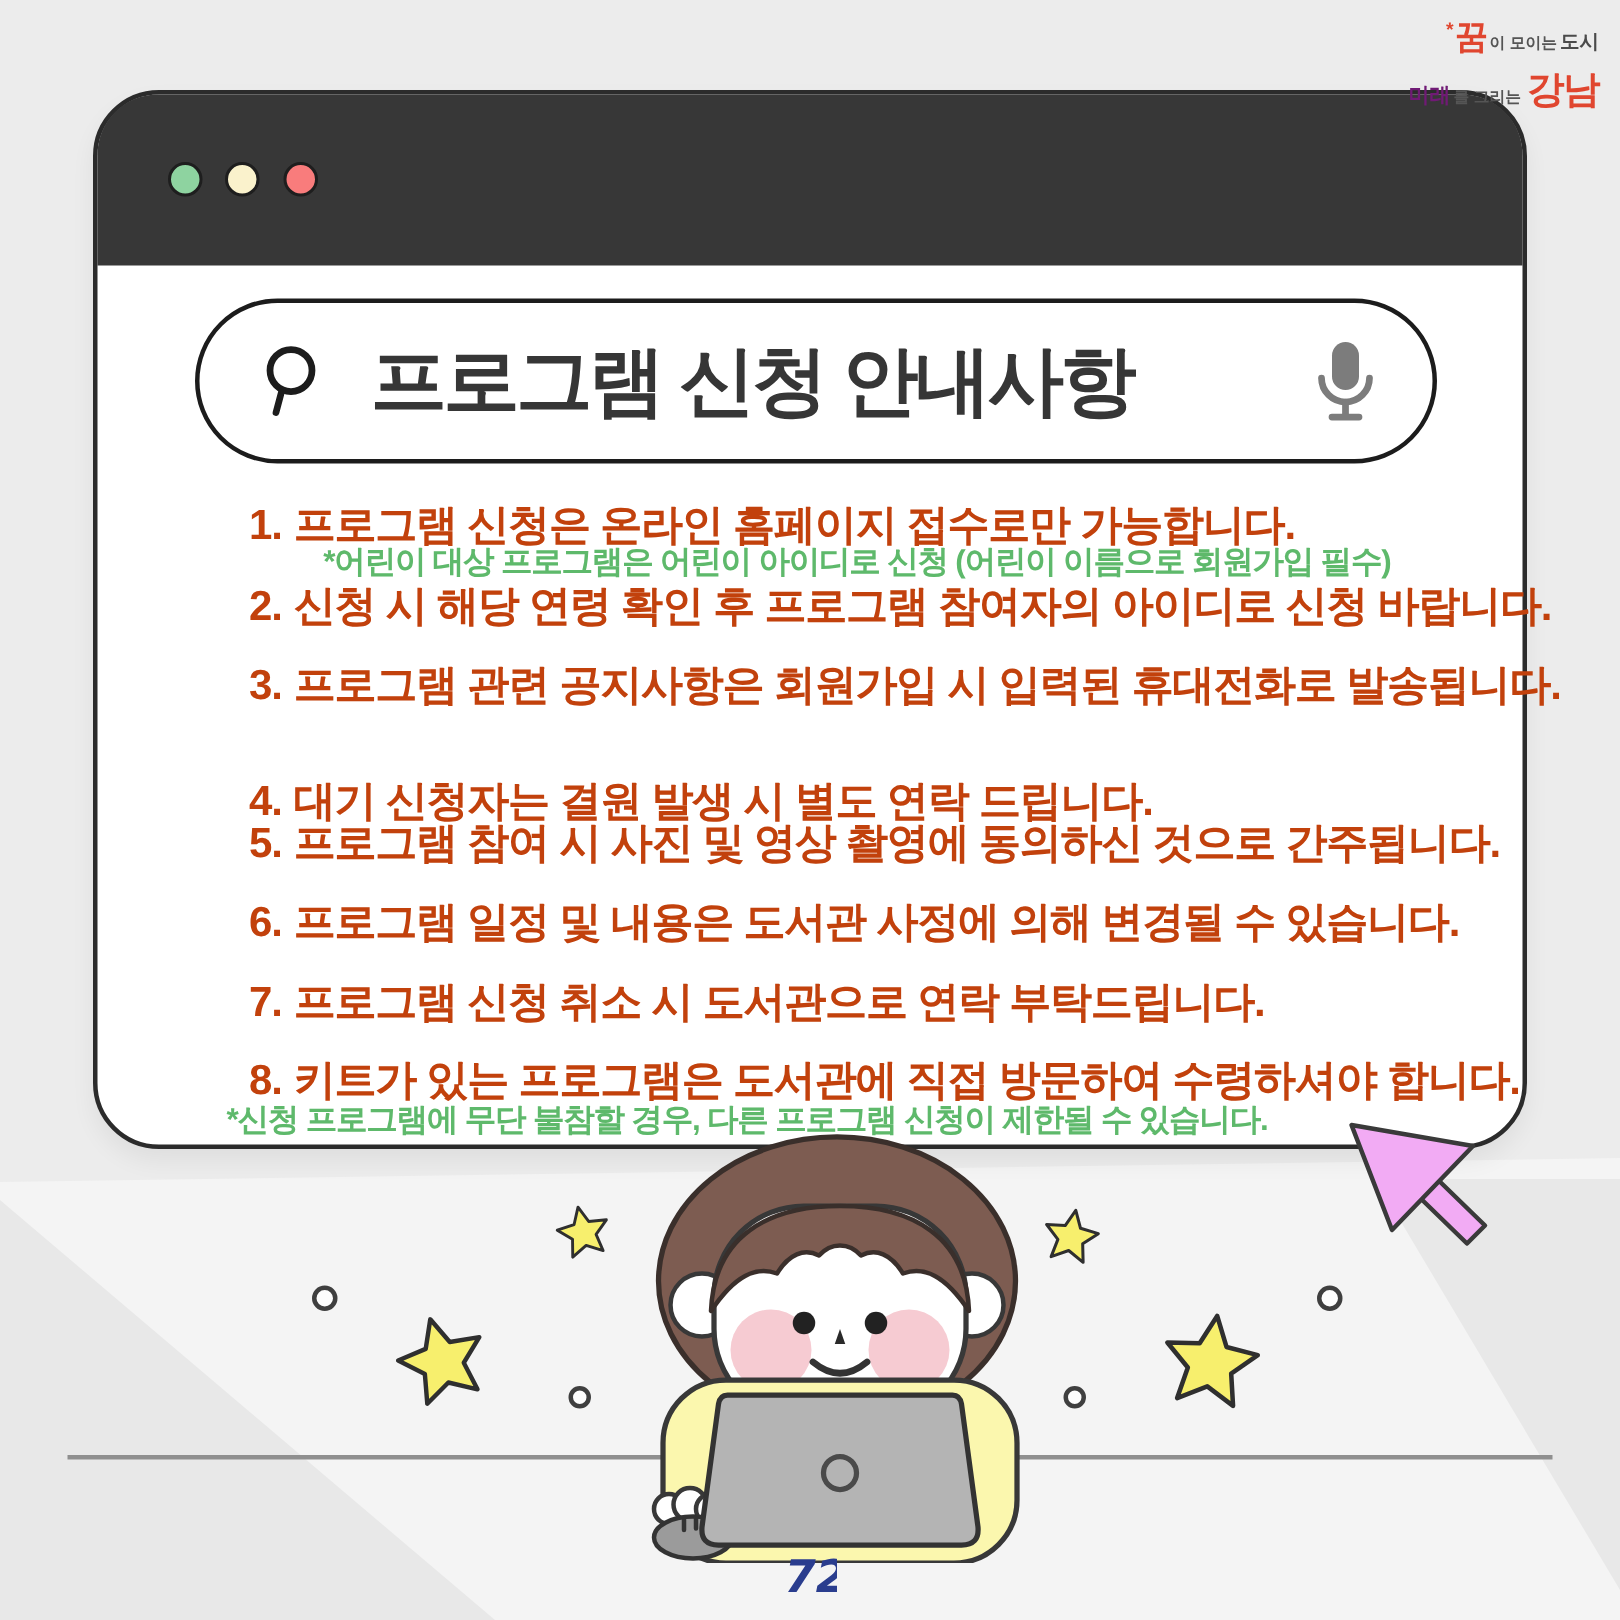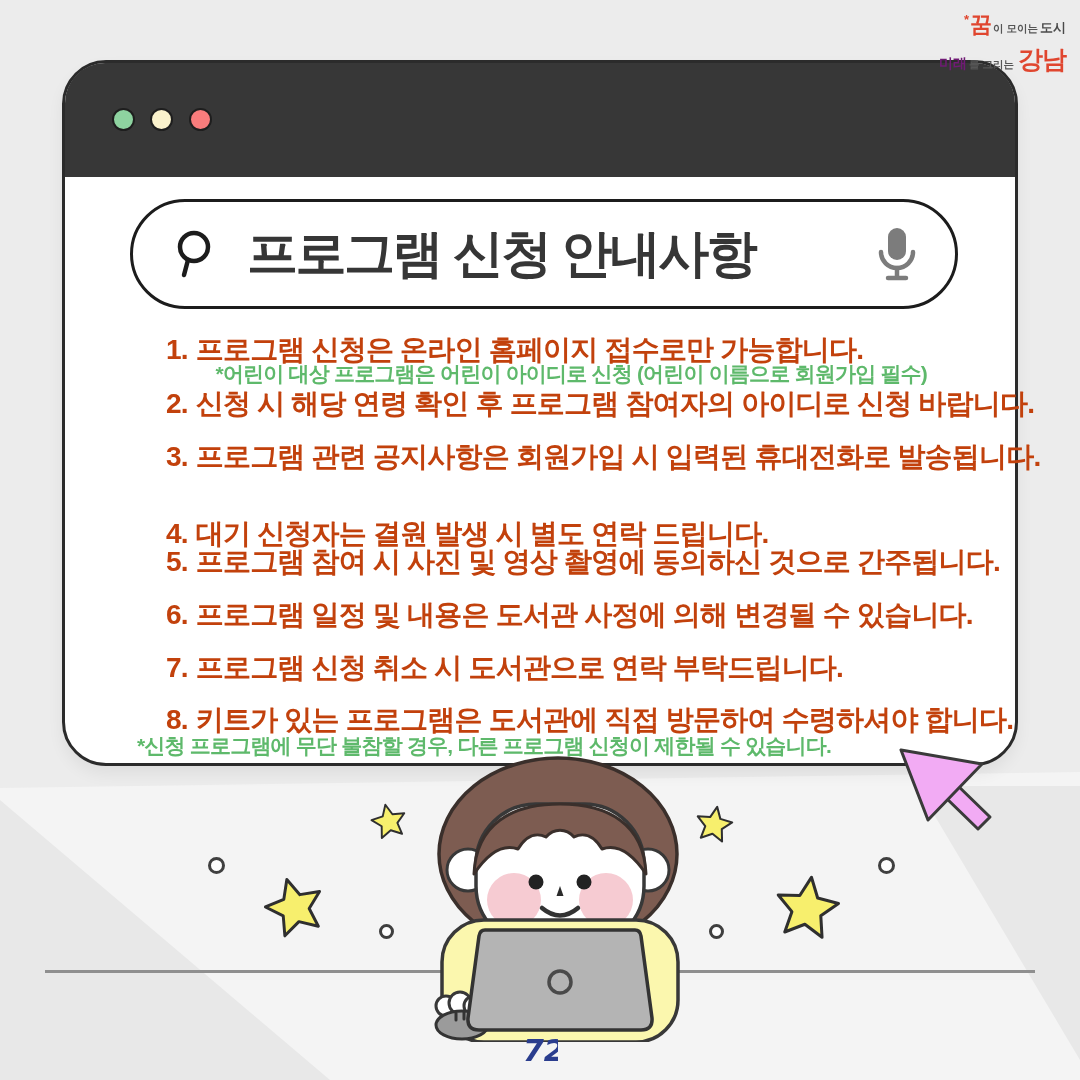--- a/index.html
+++ b/index.html
@@ -45,21 +45,21 @@
   .mic { margin-left:auto; }
 
   
   .row { position:absolute; left:85px; white-space:nowrap; font-size:28px; font-weight:600;
     color:#c2410c; letter-spacing:-0.8px;margin-left:16px; }
   .row .num { margin-right:8px; }
   .r1{top:268px}.r2{top:322px}.r3{top:375px}.r4{top:452px}
   .r5{top:480px}.r6{top:533px}.r7{top:586px}.r8{top:638px}
   .note { position:absolute; font-size:21px; font-weight:600; color:#5eb96b; letter-spacing:-0.8px; white-space:nowrap; }
   .note1 { top:297px; right:88px; }
-  .note2 { top:669px; left:72px; }
+  .note2 { top:669px; left:86px; }
 
   
   .divider { position:absolute; left:45px; top:970px; width:990px; height:3px; background:#8f8f8f; z-index:1; }
   .deco-circle { position:absolute; border:3px solid #3f3f3f; border-radius:50%; background:#fdfdfd; z-index:1; }
   .c1{left:208px;top:857px;width:17px;height:17px;}
   .c2{left:379px;top:924px;width:15px;height:15px;}
   .c3{left:878px;top:857px;width:17px;height:17px;}
   .c4{left:709px;top:924px;width:15px;height:15px;}
   .star { position:absolute; z-index:1; }
   .s1{left:367px;top:800px;width:44px;height:44px;transform:rotate(-12deg);}

